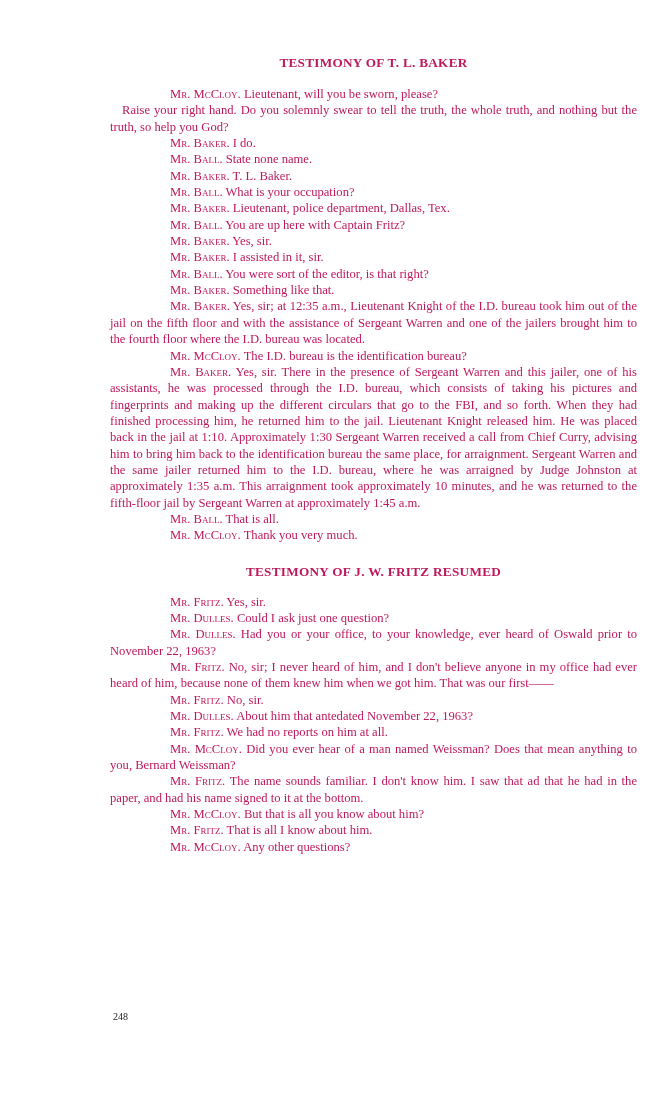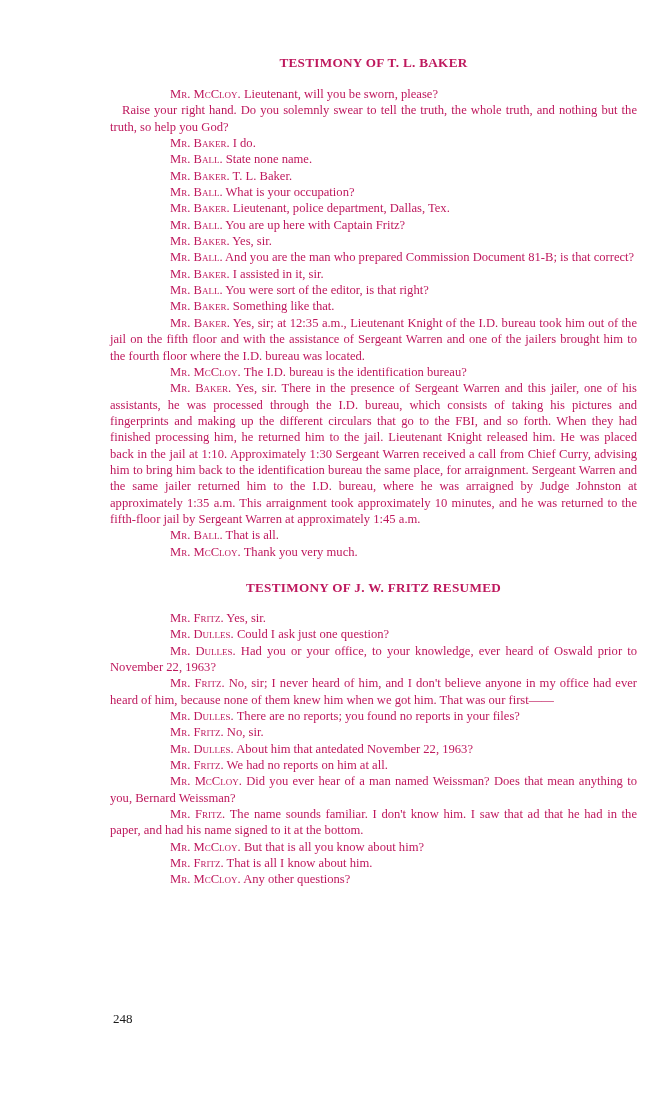--- a/index.html
+++ b/index.html
@@ -27,59 +27,57 @@
     margin: 0;
     text-indent: 12px;
     text-align: justify;
   }
   .speaker { font-variant: small-caps; margin-left: 48px; }
   .pagenum {
     position: absolute;
     left: 113px;
     top: 1011px;
     font-family: "Liberation Serif", "DejaVu Serif", serif;
-    font-size: 13px;
+    font-size: 10px;
     color: #1a1a1a;
   }
 </style>
 </head>
 <body>
 
 <div class="page">
   <section>
     <h2 class="title">TESTIMONY OF T. L. BAKER</h2>
     <div class="paras">
         <p class="para"><span class="speaker">Mr. McCloy.</span> <span>Lieutenant, will you be sworn, please?</span></p>
         <p class="para"><span>Raise your right hand.  Do you solemnly swear to tell the truth, the whole truth, and nothing but the truth, so help you God?</span></p>
         <p class="para"><span class="speaker">Mr. Baker.</span> <span>I do.</span></p>
         <p class="para"><span class="speaker">Mr. Ball.</span> <span>State none name.</span></p>
         <p class="para"><span class="speaker">Mr. Baker.</span> <span>T. L. Baker.</span></p>
         <p class="para"><span class="speaker">Mr. Ball.</span> <span>What is your occupation?</span></p>
         <p class="para"><span class="speaker">Mr. Baker.</span> <span>Lieutenant, police department, Dallas, Tex.</span></p>
         <p class="para"><span class="speaker">Mr. Ball.</span> <span>You are up here with Captain Fritz?</span></p>
         <p class="para"><span class="speaker">Mr. Baker.</span> <span>Yes, sir.</span></p>
-        <p class="para"><span class="speaker">Mr. Ball.</span> <span>And you are the man who prepared Commission Document 81-B; is that correct?</span></p>
         <p class="para"><span class="speaker">Mr. Baker.</span> <span>I assisted in it, sir.</span></p>
         <p class="para"><span class="speaker">Mr. Ball.</span> <span>You were sort of the editor, is that right?</span></p>
         <p class="para"><span class="speaker">Mr. Baker.</span> <span>Something like that.</span></p>
         <p class="para"><span class="speaker">Mr. Baker.</span> <span>Yes, sir; at 12:35 a.m., Lieutenant Knight of the I.D. bureau took him out of the jail on the fifth floor and with the assistance of Sergeant Warren and one of the jailers brought him to the fourth floor where the I.D. bureau was located.</span></p>
         <p class="para"><span class="speaker">Mr. McCloy.</span> <span>The I.D. bureau is the identification bureau?</span></p>
         <p class="para"><span class="speaker">Mr. Baker.</span> <span>Yes, sir.  There in the presence of Sergeant Warren and this jailer, one of his assistants, he was processed through the I.D. bureau, which consists of taking his pictures and fingerprints and making up the different circulars that go to the FBI, and so forth.  When they had finished processing him, he returned him to the jail.  Lieutenant Knight released him.  He was placed back in the jail at 1:10.  Approximately 1:30 Sergeant Warren received a call from Chief Curry, advising him to bring him back to the identification bureau the same place, for arraignment.  Sergeant Warren and the same jailer returned him to the I.D. bureau, where he was arraigned by Judge Johnston at approximately 1:35 a.m.  This arraignment took approximately 10 minutes, and he was returned to the fifth-floor jail by Sergeant Warren at approximately 1:45 a.m.</span></p>
         <p class="para"><span class="speaker">Mr. Ball.</span> <span>That is all.</span></p>
         <p class="para"><span class="speaker">Mr. McCloy.</span> <span>Thank you very much.</span></p>
       </div>
   </section>
   <section>
     <h2 class="title second">TESTIMONY OF J. W. FRITZ RESUMED</h2>
     <div class="paras">
         <p class="para"><span class="speaker">Mr. Fritz.</span> <span>Yes, sir.</span></p>
         <p class="para"><span class="speaker">Mr. Dulles.</span> <span>Could I ask just one question?</span></p>
         <p class="para"><span class="speaker">Mr. Dulles.</span> <span>Had you or your office, to your knowledge, ever heard of Oswald prior to November 22, 1963?</span></p>
         <p class="para"><span class="speaker">Mr. Fritz.</span> <span>No, sir; I never heard of him, and I don't believe anyone in my office had ever heard of him, because none of them knew him when we got him. That was our first——</span></p>
-        <p class="para"><span class="speaker">Mr. Dulles.</span> <span>There are no reports; you found no reports in your files?</span></p>
         <p class="para"><span class="speaker">Mr. Fritz.</span> <span>No, sir.</span></p>
         <p class="para"><span class="speaker">Mr. Dulles.</span> <span>About him that antedated November 22, 1963?</span></p>
         <p class="para"><span class="speaker">Mr. Fritz.</span> <span>We had no reports on him at all.</span></p>
         <p class="para"><span class="speaker">Mr. McCloy.</span> <span>Did you ever hear of a man named Weissman?  Does that mean anything to you, Bernard Weissman?</span></p>
         <p class="para"><span class="speaker">Mr. Fritz.</span> <span>The name sounds familiar.  I don't know him.  I saw that ad that he had in the paper, and had his name signed to it at the bottom.</span></p>
         <p class="para"><span class="speaker">Mr. McCloy.</span> <span>But that is all you know about him?</span></p>
         <p class="para"><span class="speaker">Mr. Fritz.</span> <span>That is all I know about him.</span></p>
         <p class="para"><span class="speaker">Mr. McCloy.</span> <span>Any other questions?</span></p>
       </div>
   </section>

